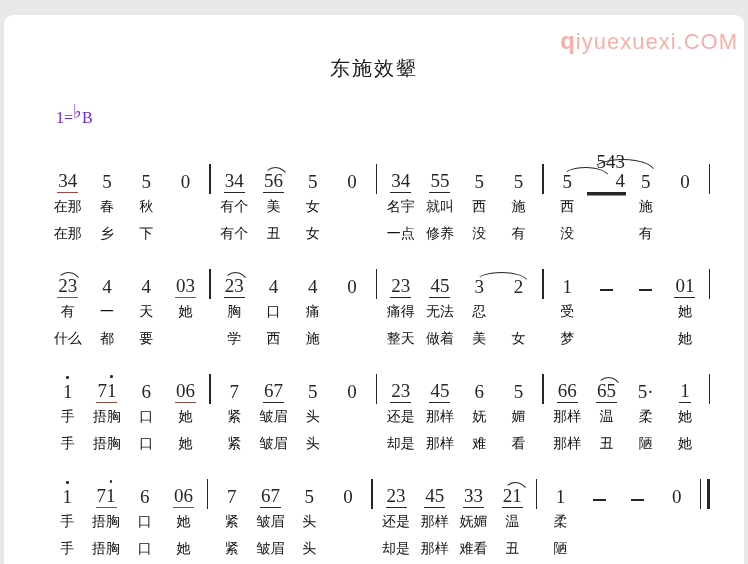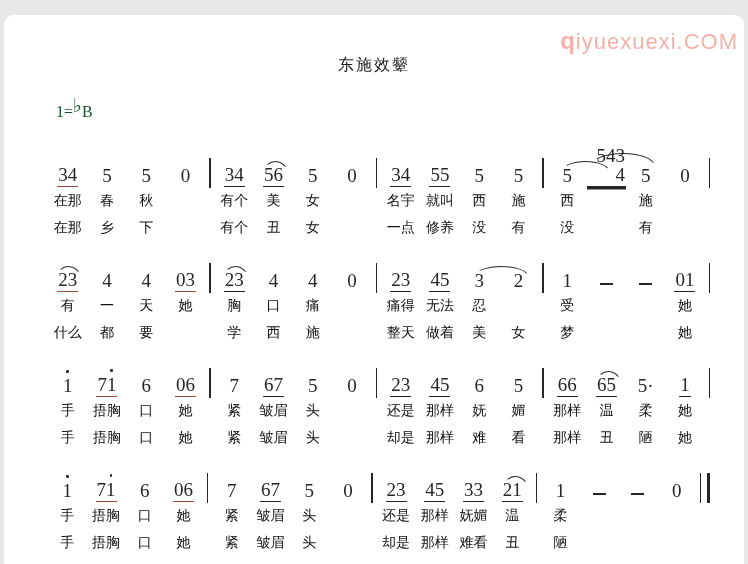--- a/index.html
+++ b/index.html
@@ -10,24 +10,24 @@
   }
   .watermark {
     position:absolute; top:12px; right:6px;
     font-size:22px; letter-spacing:1px;
     font-family:"Liberation Sans", sans-serif;
   }
   .wm-q { font-weight:bold; font-size:24px; }
   .title {
     margin:40px 0 0 0; text-align:center;
     font-family:"Liberation Serif","DejaVu Serif",serif;
-    font-size:16px; font-weight:normal; letter-spacing:2px; color:#1c1c1c;
+    font-size:20px; font-weight:normal; letter-spacing:2px; color:#1c1c1c;
   }
   .keysig {
-    margin:18px 0 0 52px; font-size:16px; color:#14532d;
+    margin:18px 0 0 52px; font-size:16px; color:#6d28d9;
     font-family:"Liberation Serif","DejaVu Serif",serif;
   }
   .keysig .flat { font-size:19px; vertical-align:5px; }
   .score { margin:28px 34px 0 40px; }
   .system { display:flex; align-items:flex-start; margin-bottom:13px; }
   .measure {
     flex:1; position:relative;
     display:grid; grid-template-columns:repeat(4,1fr);
     grid-template-rows:38px 27px 27px;
     padding:0 4px;

